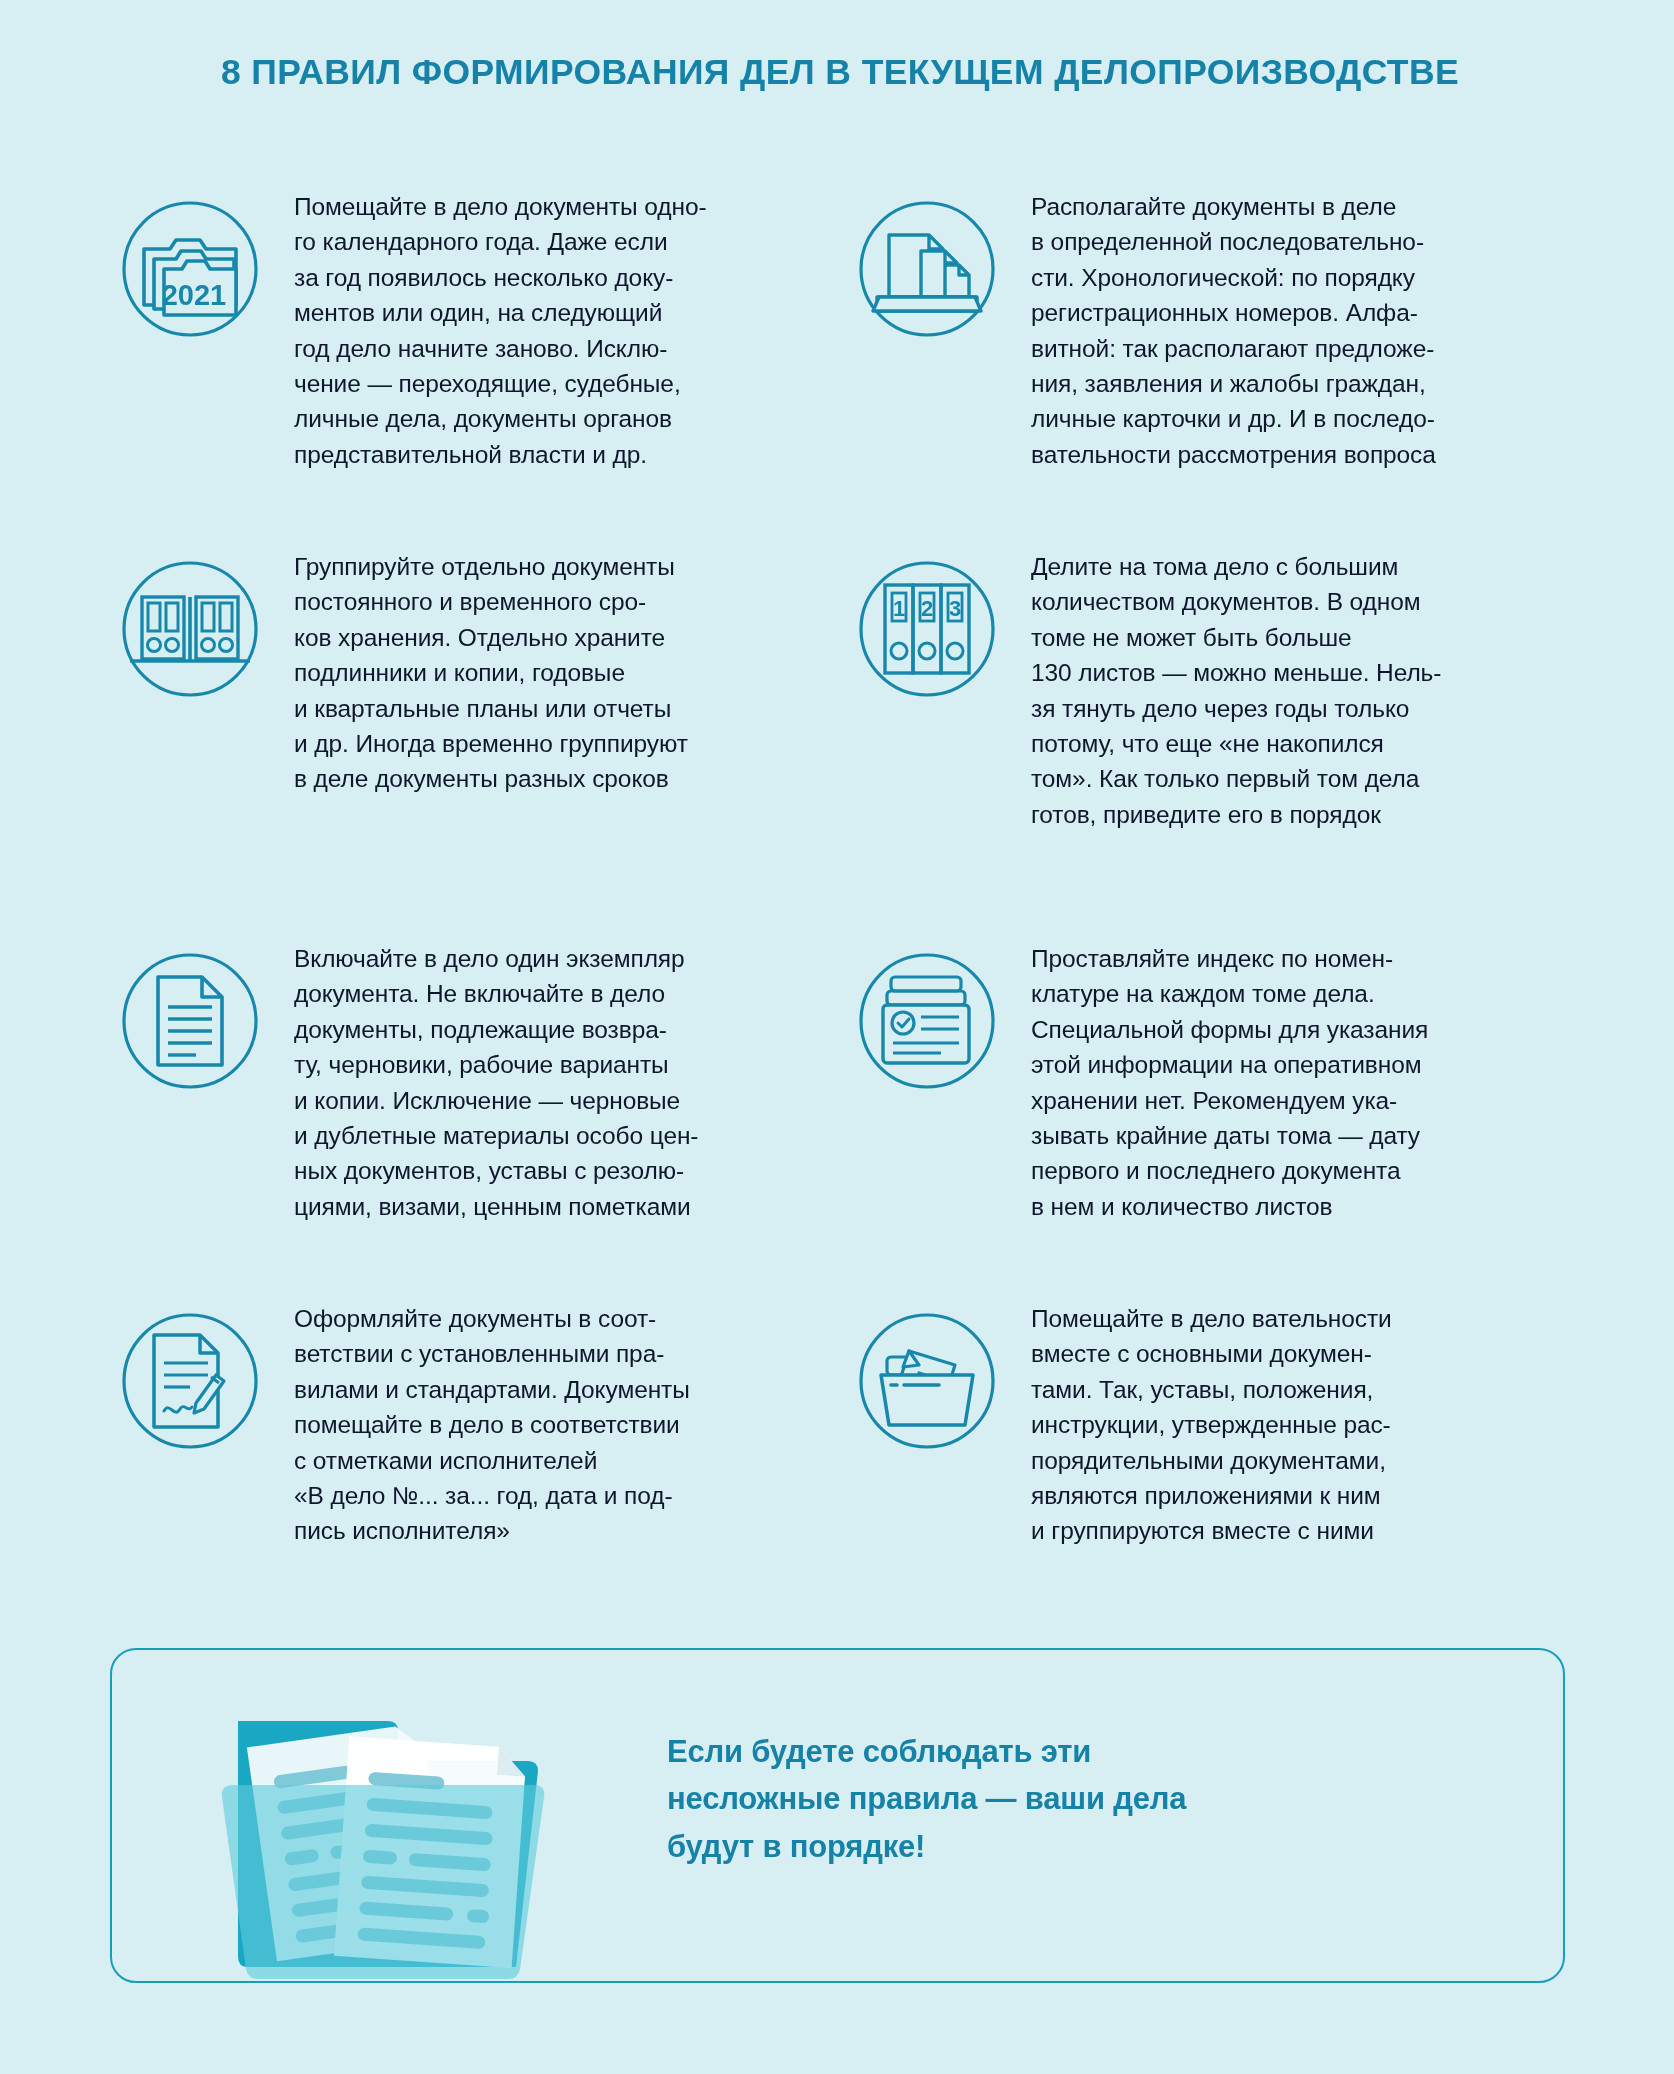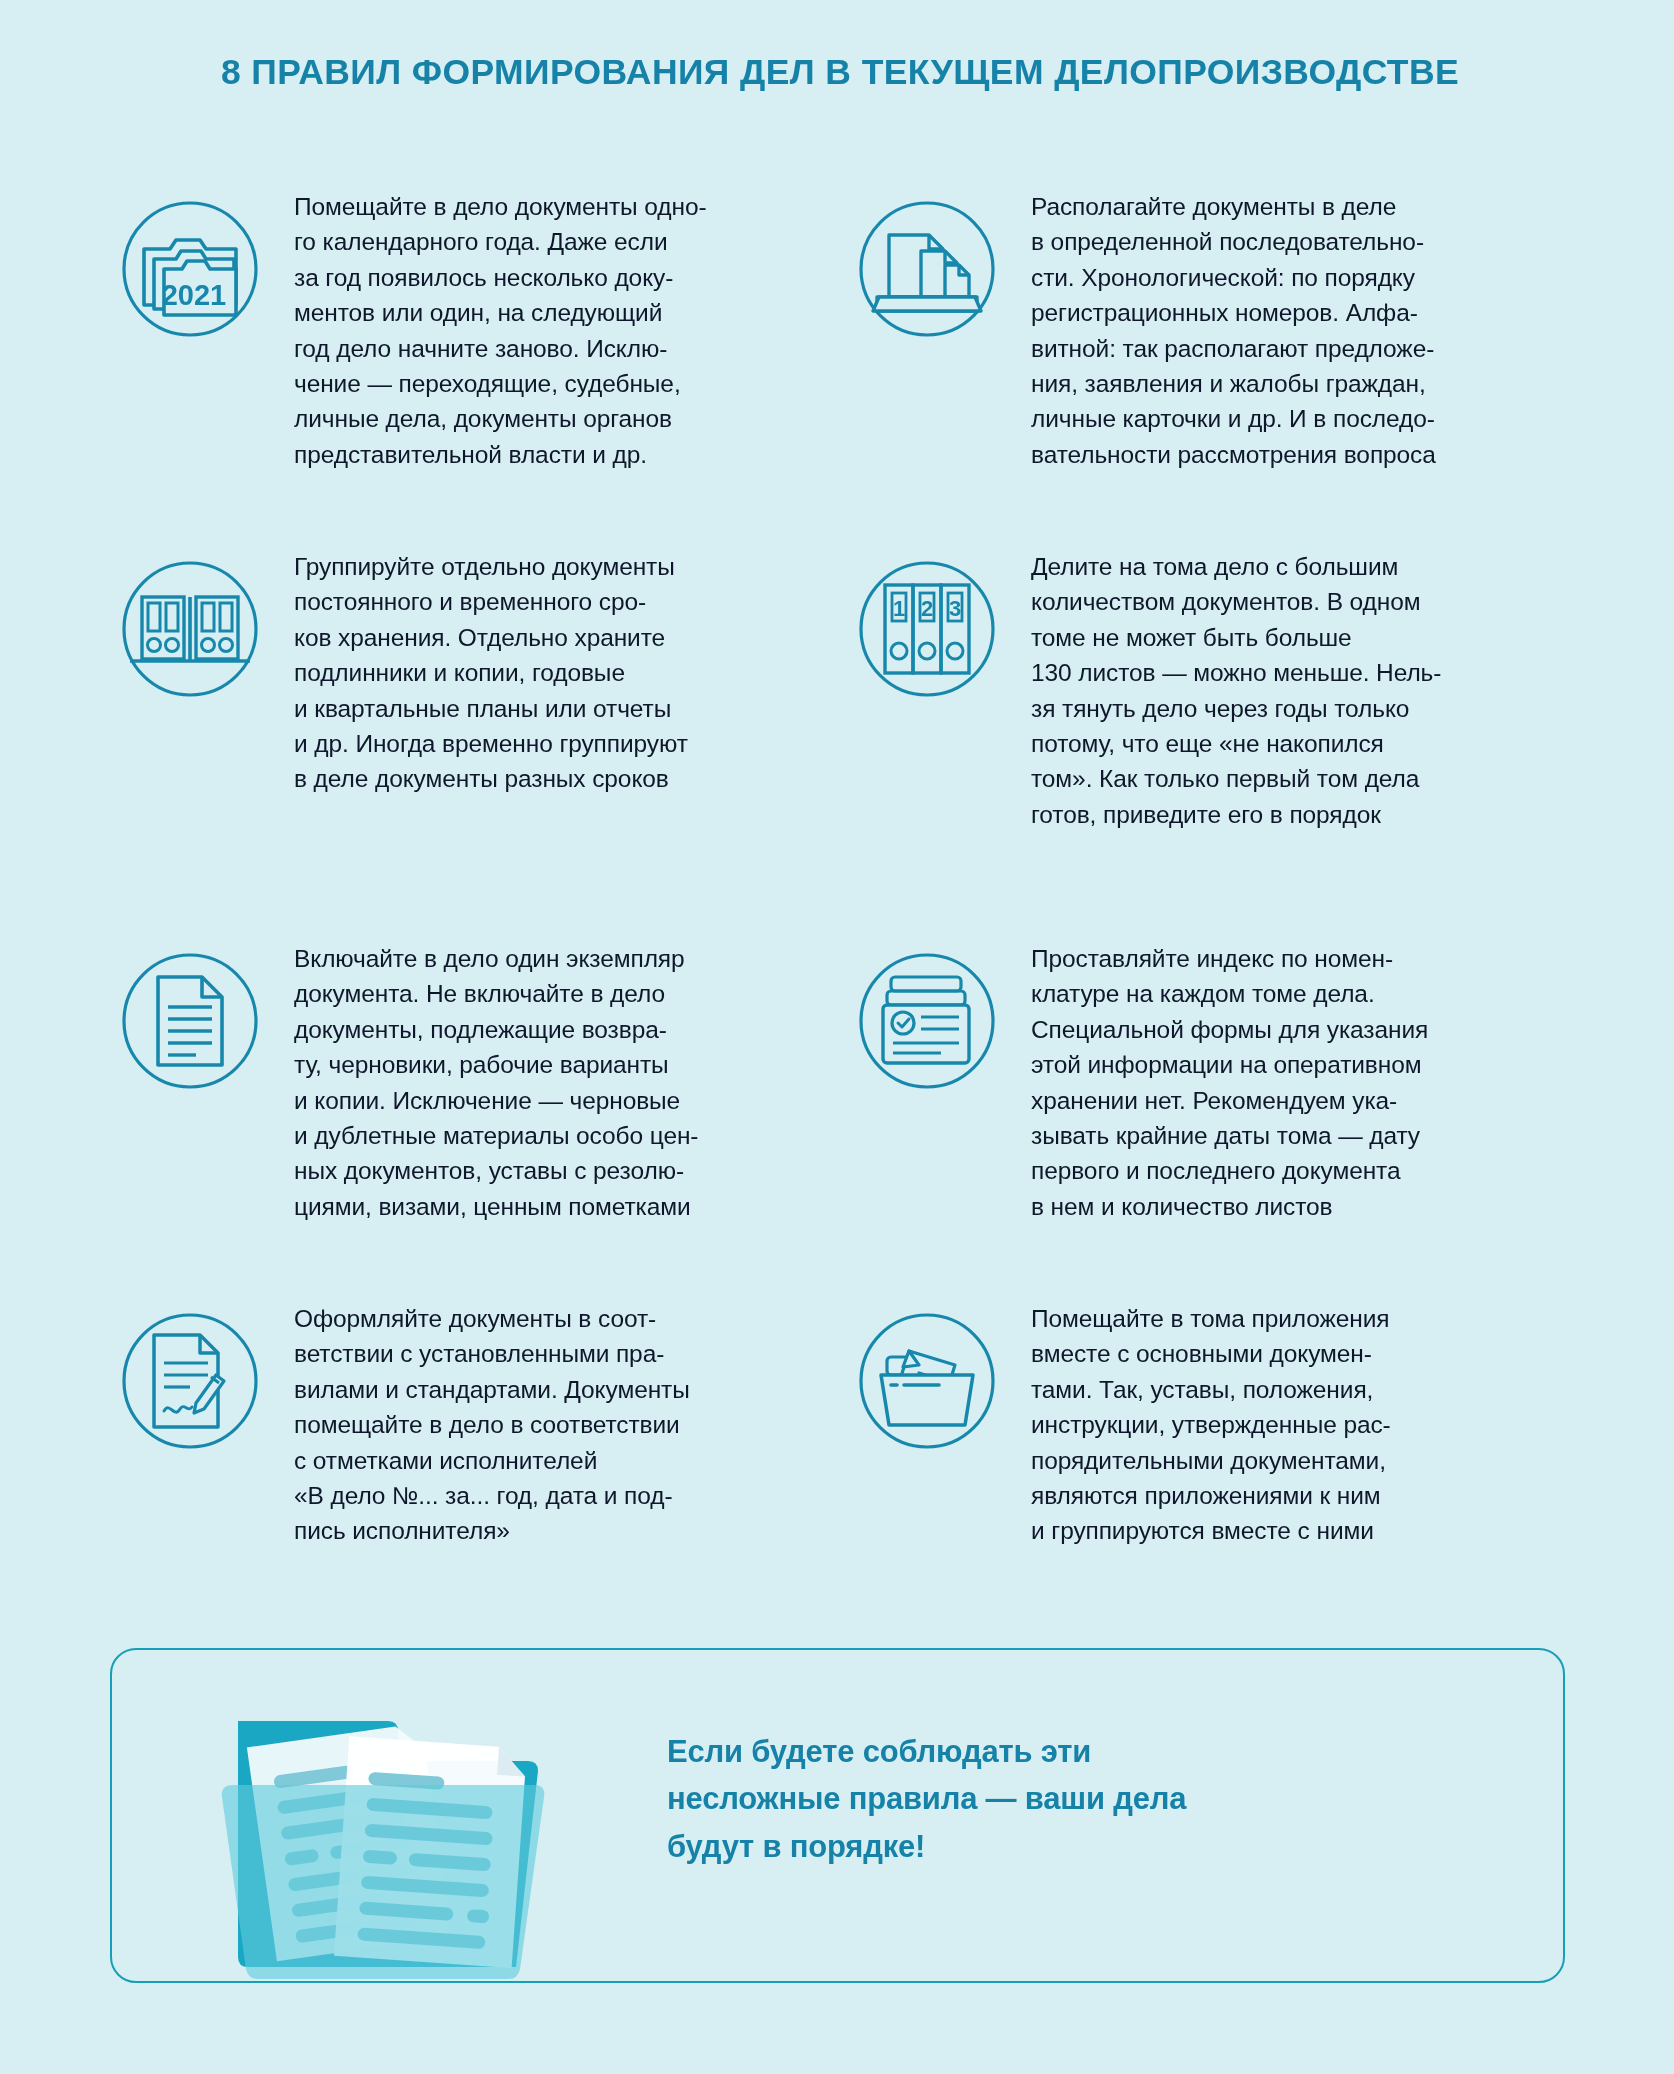--- a/index.html
+++ b/index.html
@@ -309,21 +309,21 @@
           <path d="M62 50 l-6 16 l16 -2 z" fill="#d7eef3" stroke="#1788ab" stroke-width="3.2" stroke-linejoin="round"></path>
           <line x1="72" y1="72" x2="88" y2="77" stroke="#1788ab" stroke-width="3.2" stroke-linecap="round"></line>
           <line x1="69" y1="81" x2="85" y2="86" stroke="#1788ab" stroke-width="3.2" stroke-linecap="round"></line>
           <line x1="93" y1="79" x2="101" y2="82" stroke="#1788ab" stroke-width="3.2" stroke-linecap="round"></line>
           <path d="M34 74 h92 l-8 50 h-76 z" fill="#d7eef3" stroke="#1788ab" stroke-width="3.5" stroke-linejoin="round"></path>
           <line x1="44" y1="84" x2="50" y2="84" stroke="#1788ab" stroke-width="3.6" stroke-linecap="round"></line>
           <line x1="57" y1="84" x2="92" y2="84" stroke="#1788ab" stroke-width="3.6" stroke-linecap="round"></line>
         </svg>
       </div>
       <div class="rule-text">
-        <div>Помещайте в тома приложения</div>
+        <div>Помещайте в дело вательности</div>
         <div>вместе с основными докумен-</div>
         <div>тами. Так,  уставы, положения,</div>
         <div>инструкции, утвержденные рас-</div>
         <div>порядительными документами,</div>
         <div>являются приложениями к ним</div>
         <div>и группируются вместе с ними</div>
       </div>
     </div>
 
   </div>

